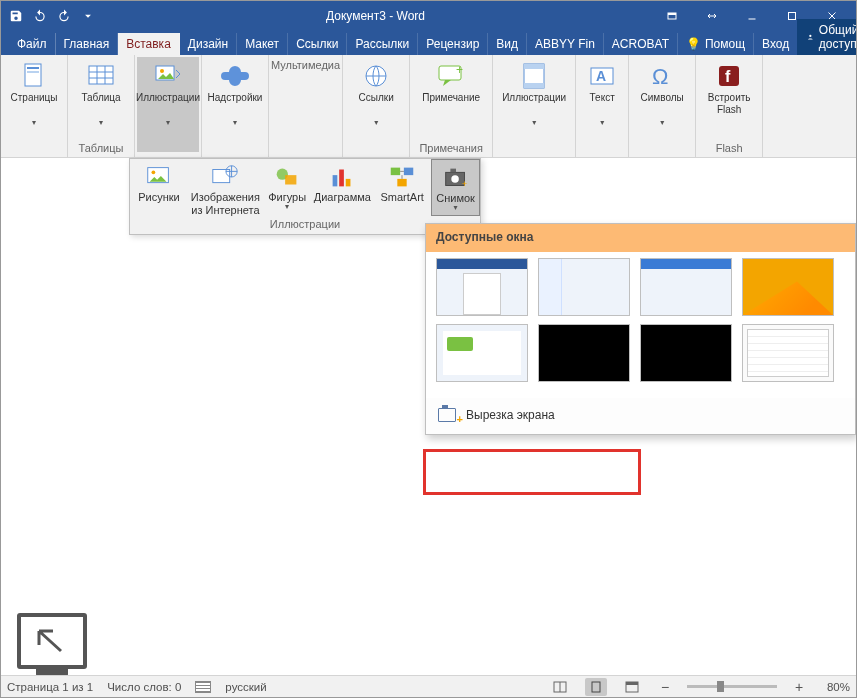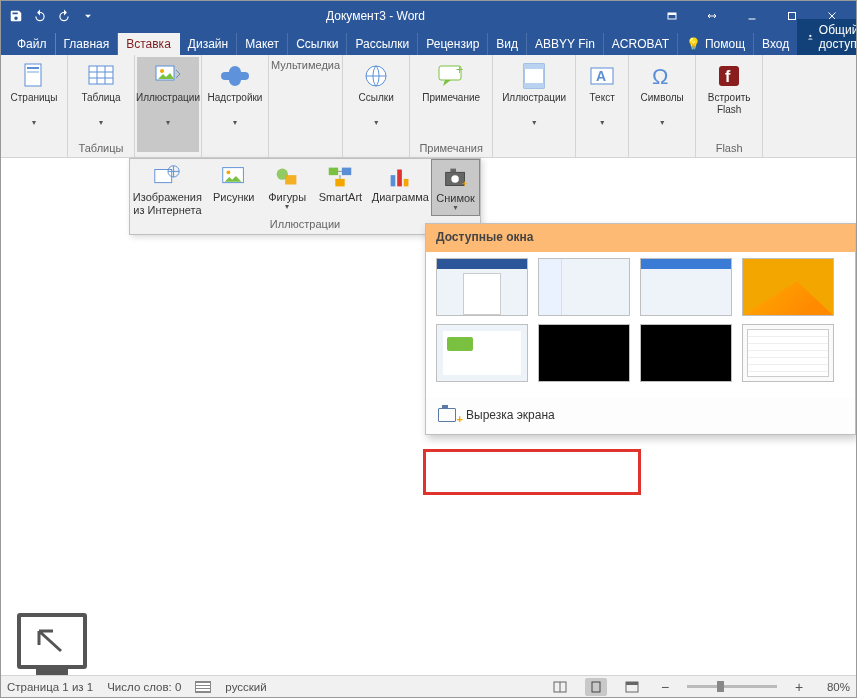--- a/index.html
+++ b/index.html
@@ -577,70 +577,70 @@
       </div>
     </div>
     <div class="caption">Flash</div>
   </div>
 </div>
 
 <div class="doc-area"></div>
 
 <div class="popout" style="left:128px; top:157px; width:352px;">
   <div class="row">
+    <div class="popbtn">
+      <div class="ico">
+          <svg viewBox="0 0 32 32">
+            <rect x="4" y="6" width="22" height="16" fill="#fff" stroke="#5a8fd6"></rect>
+            <circle cx="10" cy="11" r="2" fill="#f3a500"></circle>
+            <path fill="#7ac142" d="M6 21l5-5 3 3 4-4 6 6z"></path>
+          </svg>
+        </div>
+      <span>Рисунки</span>
+    </div>
     <div class="popbtn wide">
       <div class="ico">
           <svg viewBox="0 0 32 32">
             <rect x="3" y="8" width="18" height="14" fill="#fff" stroke="#5a8fd6"></rect>
             <circle cx="23" cy="10" r="6" fill="none" stroke="#5a8fd6"></circle>
             <path stroke="#5a8fd6" d="M17 10h12M23 4v12"></path>
           </svg>
         </div>
       <span>Изображения из Интернета</span>
     </div>
-    <div class="popbtn">
-      <div class="ico">
-          <svg viewBox="0 0 32 32">
-            <rect x="4" y="6" width="22" height="16" fill="#fff" stroke="#5a8fd6"></rect>
-            <circle cx="10" cy="11" r="2" fill="#f3a500"></circle>
-            <path fill="#7ac142" d="M6 21l5-5 3 3 4-4 6 6z"></path>
-          </svg>
-        </div>
-      <span>Рисунки</span>
-    </div>
     <div class="popbtn" style="width:52px">
       <div class="ico">
           <svg viewBox="0 0 32 32">
             <circle cx="11" cy="13" r="6" fill="#7ac142" opacity=".8"></circle>
             <rect x="14" y="14" width="12" height="10" fill="#f3a500" opacity=".85"></rect>
           </svg>
         </div>
       <span>Фигуры</span>
       <span class="drop">▾</span>
+    </div>
+    <div class="popbtn" style="width:66px">
+      <div class="ico">
+          <svg viewBox="0 0 32 32">
+            <rect x="6" y="14" width="5" height="12" fill="#5a8fd6"></rect>
+            <rect x="13" y="8" width="5" height="18" fill="#e1332d"></rect>
+            <rect x="20" y="18" width="5" height="8" fill="#f3a500"></rect>
+          </svg>
+        </div>
+      <span>Диаграмма</span>
     </div>
     <div class="popbtn">
       <div class="ico">
           <svg viewBox="0 0 32 32">
             <rect x="4" y="6" width="10" height="8" fill="#7ac142"></rect>
             <rect x="18" y="6" width="10" height="8" fill="#5a8fd6"></rect>
             <rect x="11" y="18" width="10" height="8" fill="#f3a500"></rect>
             <path stroke="#888" d="M14 10h4M16 14v4"></path>
           </svg>
         </div>
       <span>SmartArt</span>
-    </div>
-    <div class="popbtn" style="width:66px">
-      <div class="ico">
-          <svg viewBox="0 0 32 32">
-            <rect x="6" y="14" width="5" height="12" fill="#5a8fd6"></rect>
-            <rect x="13" y="8" width="5" height="18" fill="#e1332d"></rect>
-            <rect x="20" y="18" width="5" height="8" fill="#f3a500"></rect>
-          </svg>
-        </div>
-      <span>Диаграмма</span>
     </div>
     <div class="popbtn sel" style="width:52px">
       <div class="ico">
           <svg viewBox="0 0 32 32">
             <rect x="5" y="10" width="20" height="14" fill="#666" stroke="#444"></rect>
             <circle cx="15" cy="17" r="4" fill="#fff"></circle>
             <rect x="10" y="6" width="6" height="4" fill="#666"></rect>
             <text x="22" y="26" font-size="10" fill="#f3a500">+</text>
           </svg>
         </div>

